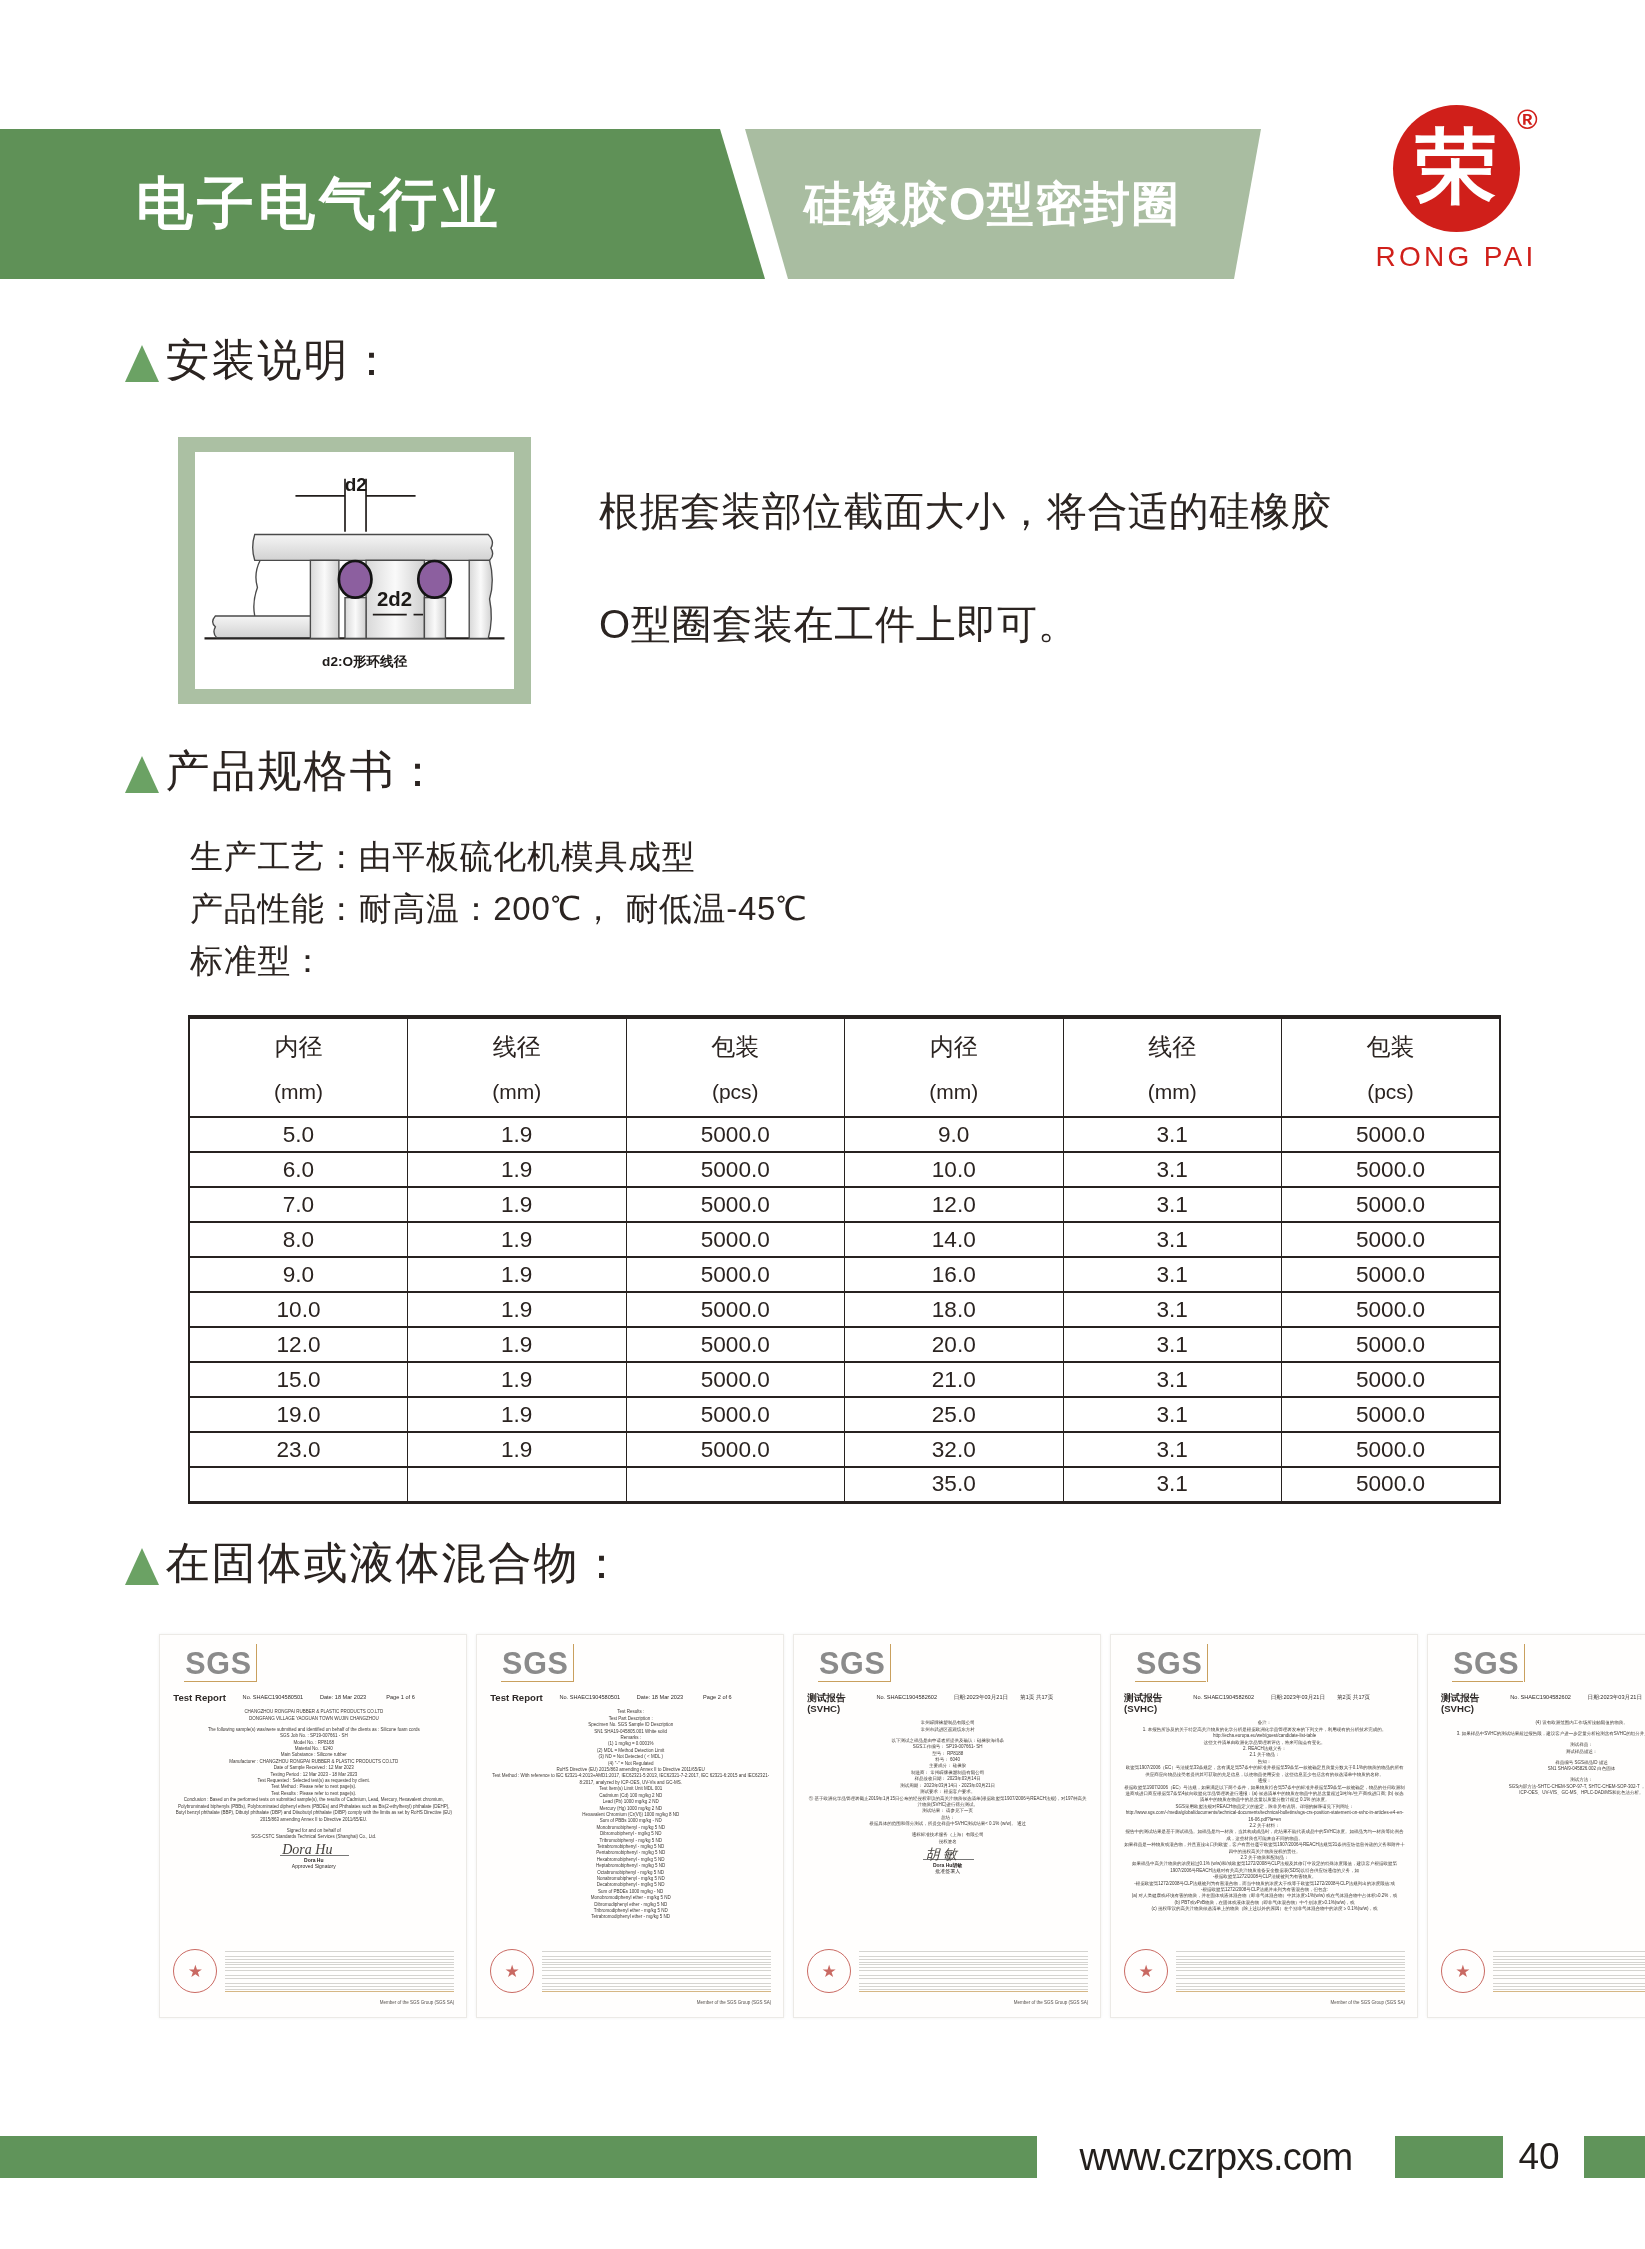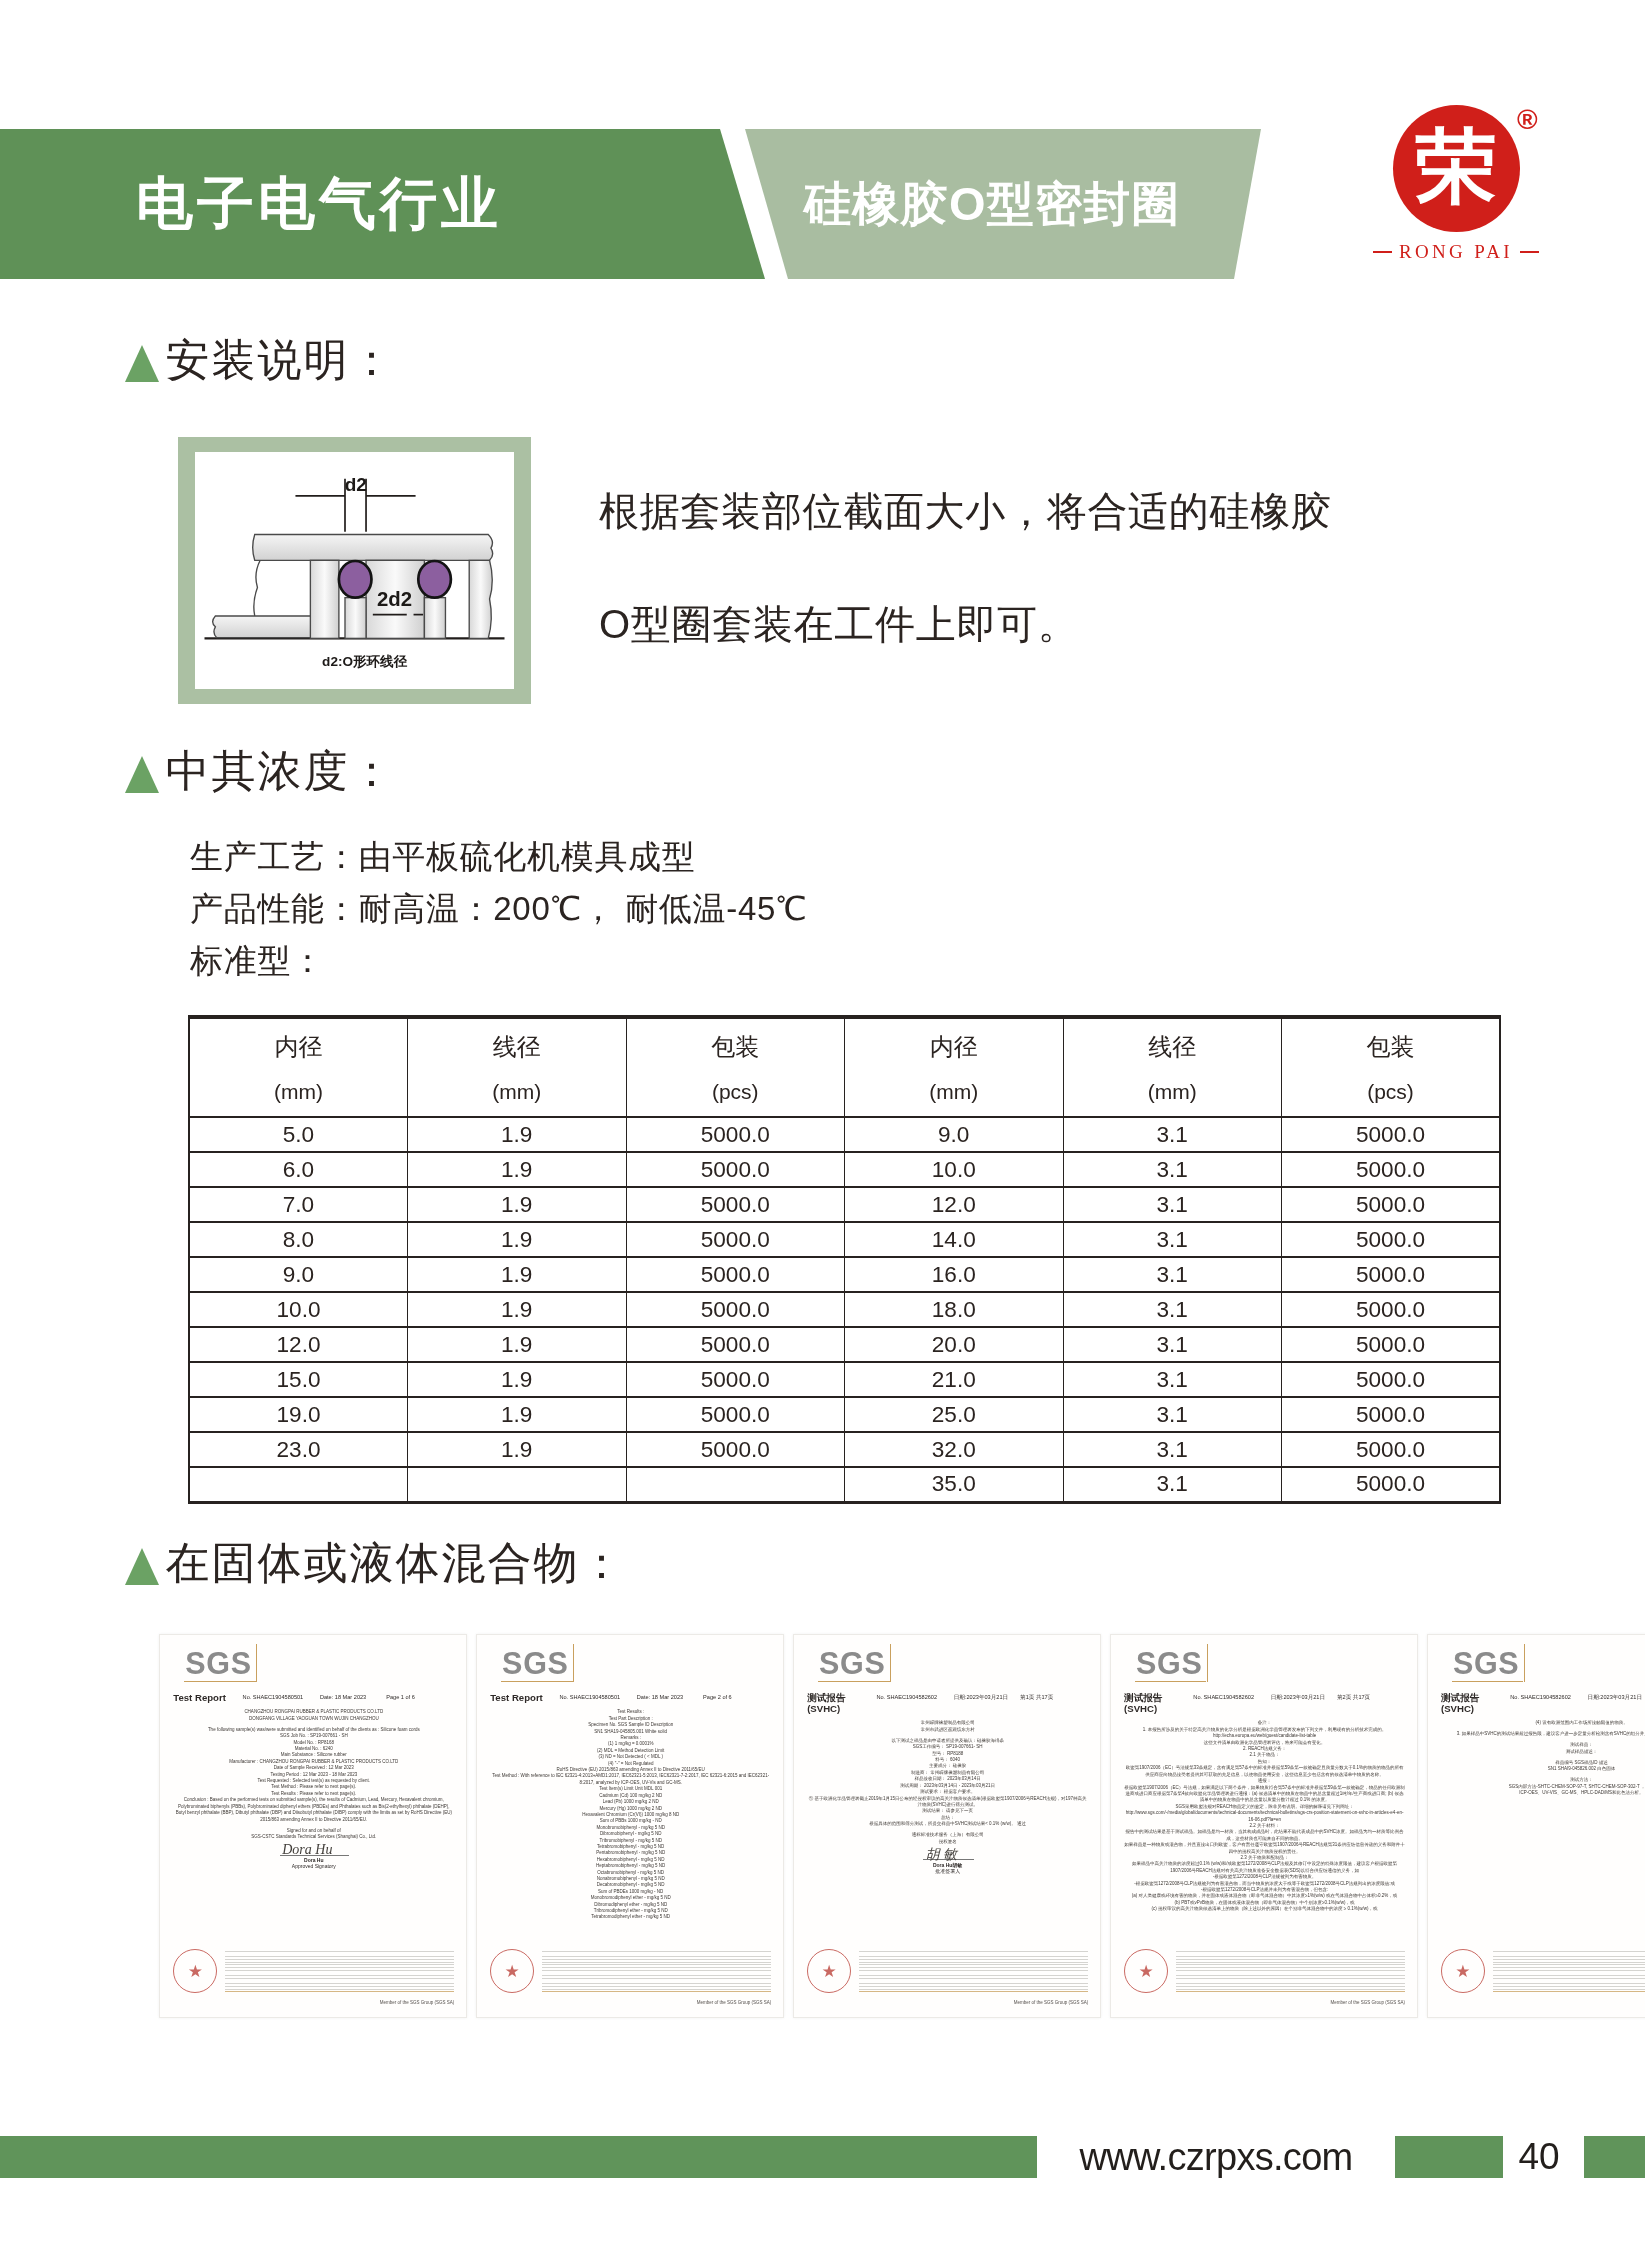--- a/index.html
+++ b/index.html
@@ -16,21 +16,21 @@
   .band-dark  .band-txt { left:136px; font-size:57px; letter-spacing:4px; }
   .band-light .band-txt { left:804px; font-size:47px; letter-spacing:1.3px; }
 
   
   .logo { position:absolute; left:1373px; top:105px; width:166px; height:189px; text-align:center; }
   .logo-circle { width:127px; height:127px; margin:0 auto; border-radius:50%; background:#d01f1a;
                  color:#fff; font-size:81px; font-weight:700; line-height:123px; }
   .logo-reg { position:absolute; right:1.3px; top:-1.3px; color:#d01f1a; font-size:28px; font-weight:700; }
   .logo-word { margin-top:9.3px; display:flex; align-items:center; justify-content:center; gap:6.6px; }
   .logo-word .dash { width:29px; border-top:2.7px solid #d01f1a; }
-  .logo-word .wm { color:#d01f1a; font-family:Liberation Serif, serif; font-size:19px; letter-spacing:3.3px; white-space:nowrap; }
+  .logo-word .wm { color:#d01f1a; font-family:Liberation Sans, sans-serif; font-size:28px; letter-spacing:3.3px; white-space:nowrap; }
 
   
   .sec { position:absolute; left:125px; display:flex; align-items:center; gap:6.6px; }
   .tri { width:0; height:0; border-left:17px solid transparent; border-right:17px solid transparent;
          border-bottom:37px solid #6ba264; margin-top:6.6px; }
   .sec-txt { font-size:44px; color:#2b2421; letter-spacing:2px; white-space:nowrap; }
 
   
   .install-box { position:absolute; left:178px; top:437px; width:353px; height:267px; background:#abc0a3; padding:15px 17px; }
   .install-inner { width:100%; height:100%; background:#fff; }
@@ -169,21 +169,21 @@
     </div>
   </div>
 
   <div class="install-desc">
     <p>根据套装部位截面大小，将合适的硅橡胶</p>
     <p>O型圈套装在工件上即可。</p>
   </div>
 
   <div class="sec" style="top:742px;">
     <span class="tri"></span>
-    <span class="sec-txt">中其浓度：</span>
+    <span class="sec-txt">产品规格书：</span>
   </div>
 
   <div class="spec-lines">
     <div>生产工艺：由平板硫化机模具成型</div>
     <div>产品性能：耐高温：200℃， 耐低温-45℃</div>
     <div>标准型：</div>
   </div>
 
   <table class="spec-table">
     <thead>

